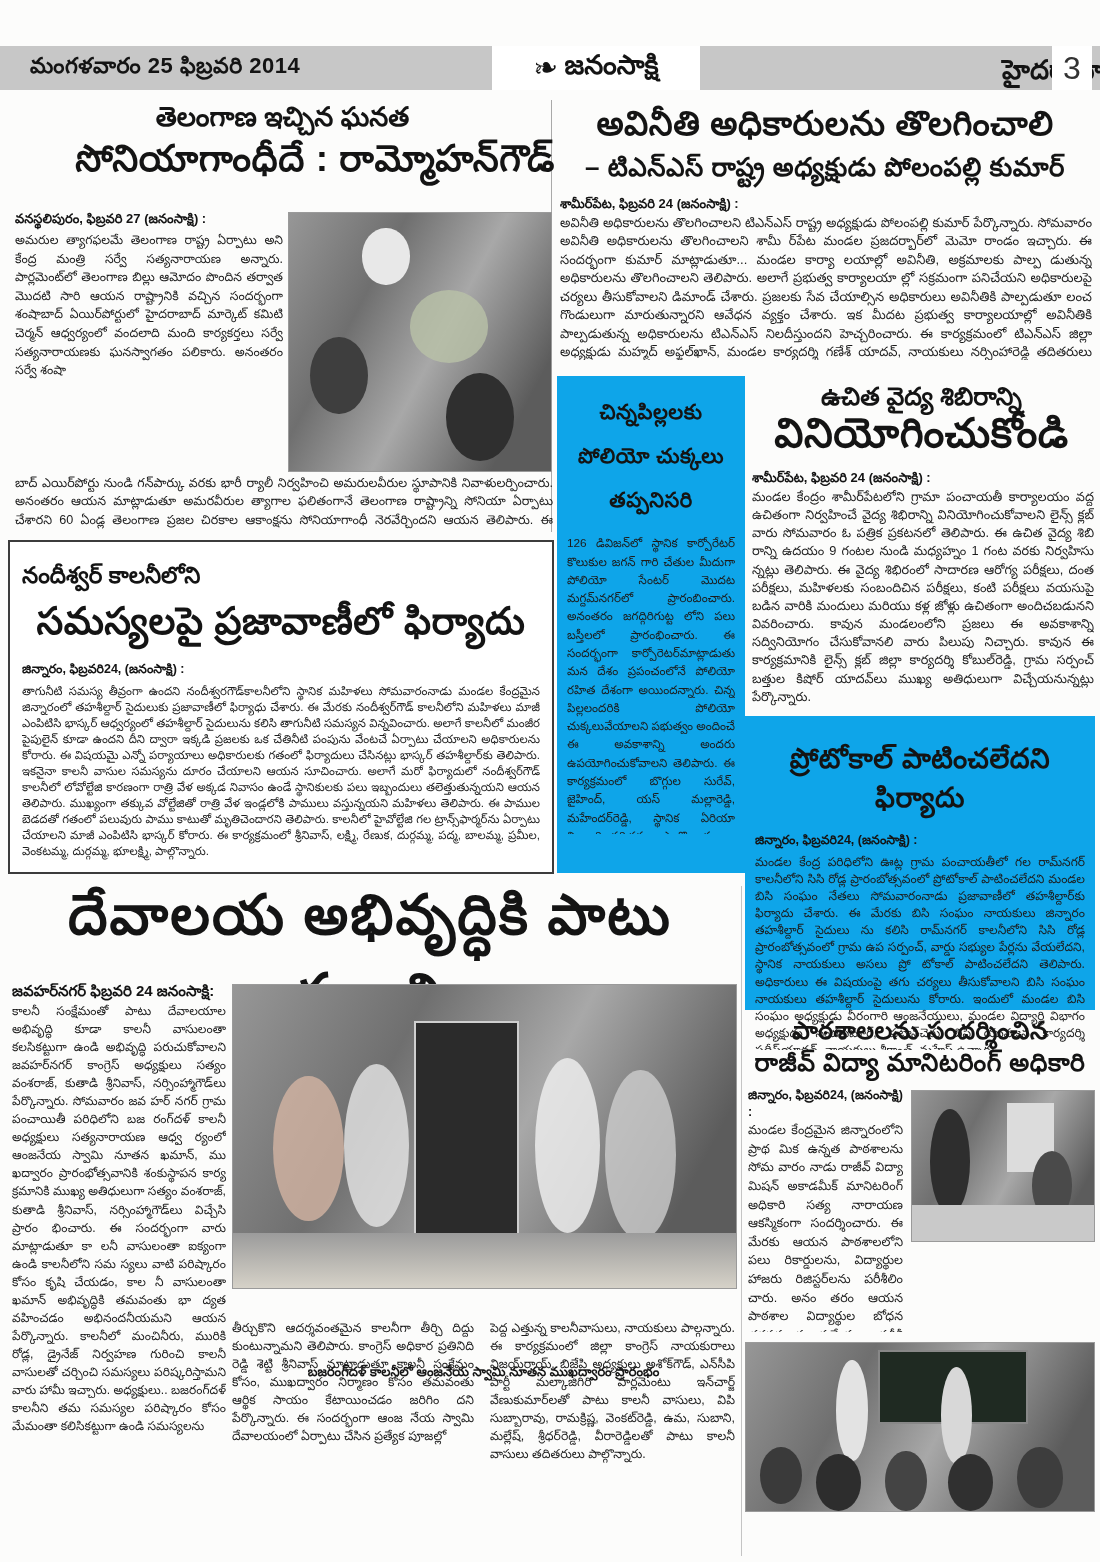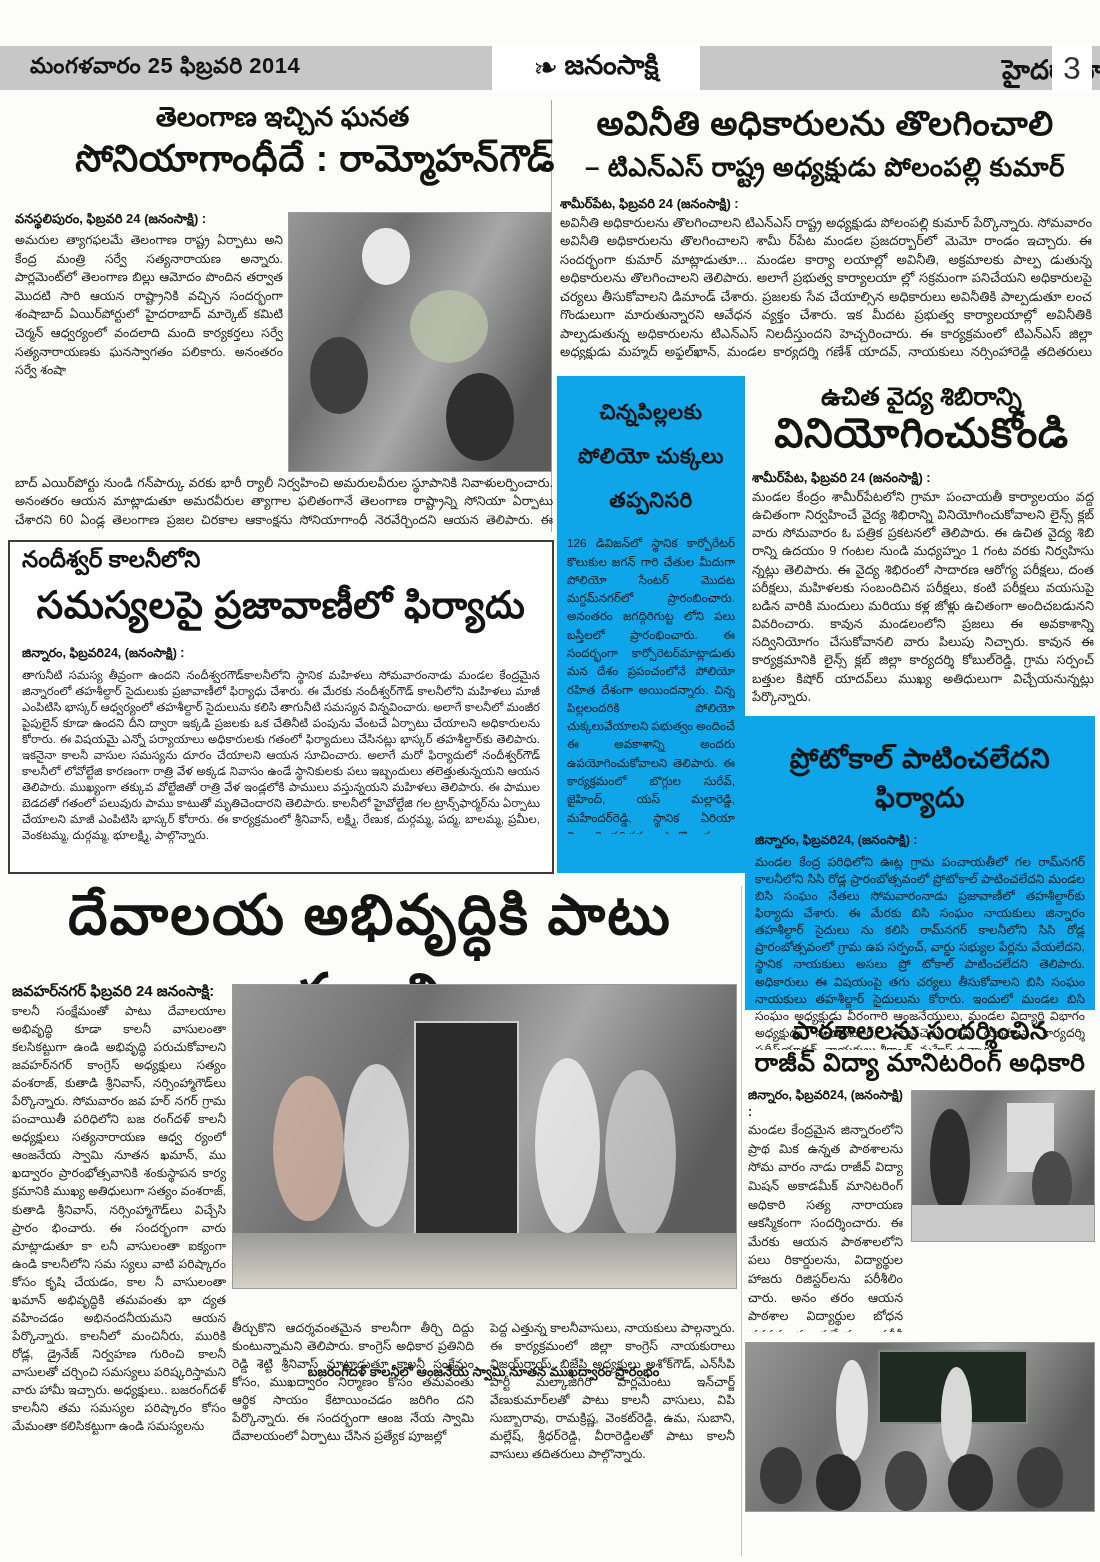--- a/index.html
+++ b/index.html
@@ -46,21 +46,21 @@
     <span class="mast-logo-text">జనంసాక్షి</span>
   </div>
   <div class="abs mast-city">హైదరాబాద్</div>
   <div class="abs mast-page-box">3</div>
 
   <div class="abs vrule" style="left:551px; top:100px; height:432px;"></div>
   <div class="abs vrule" style="left:741px; top:886px; height:670px; background:#c4c4c4;"></div>
 
   <div class="abs kicker" style="left:15px; top:102px; width:535px; font-size:27px;">తెలంగాణ ఇచ్చిన ఘనత</div>
   <div class="abs headline" style="left:5px; top:138px; width:550px; font-size:37px;text-align:right;">సోనియాగాంధీదే : రామ్మోహన్‌గౌడ్</div>
-  <div class="abs dateline" style="left:15px; top:211px; width:270px;">వనస్థలిపురం, ఫిబ్రవరి 24 (జనంసాక్షి) :</div>
+  <div class="abs dateline" style="left:15px; top:211px; width:270px;">వనస్థలిపురం, ఫిబ్రవరి 27 (జనంసాక్షి) :</div>
   <div class="abs body-txt" style="left:15px; top:231px; width:268px; height:240px; font-size:12.4px; line-height:1.5;">అమరుల త్యాగఫలమే తెలంగాణ రాష్ట్ర ఏర్పాటు అని కేంద్ర మంత్రి సర్వే సత్యనారాయణ అన్నారు. పార్లమెంట్‌లో తెలంగాణ బిల్లు ఆమోదం పొందిన తర్వాత మొదటి సారి ఆయన రాష్ట్రానికి వచ్చిన సందర్భంగా శంషాబాద్ ఏయిర్‌పోర్టులో హైదరాబాద్ మార్కెట్ కమిటి చెర్మన్ ఆధ్వర్యంలో వందలాది మంది కార్యకర్తలు సర్వే సత్యనారాయణకు ఘనస్వాగతం పలికారు. అనంతరం సర్వే శంషా</div>
   <div class="abs photo" style="left:288px; top:212px; width:262px; height:258px;">
     <div class="ph-blob" style="left:28%;top:6%;width:18%;height:22%;background:#e8e8e8;"></div>
     <div class="ph-blob" style="left:46%;top:30%;width:30%;height:28%;background:#b9c2a8;opacity:.8;"></div>
     <div class="ph-blob" style="left:8%;top:48%;width:22%;height:30%;background:#3e3e3e;"></div>
     <div class="ph-blob" style="left:60%;top:62%;width:26%;height:34%;background:#2f2f2f;"></div>
   </div>
   <div class="abs body-txt" style="left:15px; top:474px; width:538px; height:56px; font-size:12.6px; line-height:1.45;">బాద్ ఎయిర్‌పోర్టు నుండి గన్‌పార్కు వరకు భారీ ర్యాలీ నిర్వహించి అమరులవీరుల స్థూపానికి నివాళులర్పించారు. అనంతరం ఆయన మాట్లాడుతూ అమరవీరుల త్యాగాల ఫలితంగానే తెలంగాణ రాష్ట్రాన్ని సోనియా ఏర్పాటు చేశారని 60 ఏండ్ల తెలంగాణ ప్రజల చిరకాల ఆకాంక్షను సోనియాగాంధీ నెరవేర్చిందని ఆయన తెలిపారు. ఈ కార్యక్రమంలో జి.హెచ్‌ఎంసి కో-ఆప్షన్ మెంబర్ మల్లారరపు శాలిని, ఎల్‌బినగర్ నియోజకవర్గ ఎస్సీసెల్ కన్వీనర్ జోగు రాములు, సీనియర్ కాంగ్రెస్ నాయకులు మొయినొద్దీన్ , రఘునాథ్‌రెడ్డి ,దినేష్‌కుమార్, జగన్‌గౌడ్, కట్ట ఈశ్వరయ్య , చిన్నా యాదవ్ గౌడ్ ,రాజగౌడ్ ,బాలు నాయక్ ,ప్రవీణ్‌రెడ్డి, బుచ్చమ్మ, తదితరులు పాల్గొన్నారు.</div>
 
   <div class="abs headline" style="left:555px; top:104px; width:540px; font-size:34px;">అవినీతి అధికారులను తొలగించాలి</div>
@@ -72,21 +72,21 @@
     <div class="headline" style="padding:14px 10px 8px 10px; font-size:21px; line-height:2.1;">చిన్నపిల్లలకు పోలియో చుక్కలు తప్పనిసరి</div>
     <div class="body-txt" style="margin:4px 10px 0 10px; height:300px; font-size:11.8px; line-height:1.55;">126 డివిజన్‌లో స్థానిక కార్పోరేటర్ కొలుకుల జగన్ గారి చేతుల మీదుగా పోలియో సేంటర్ మొదట మగ్దమ్‌నగర్‌లో ప్రారంబించారు. అనంతరం జగద్గిరిగుట్ట లోని పలు బస్తీలలో ప్రారంభించారు. ఈ సందర్భంగా కార్పోరెటర్‌మాట్లాడుతు మన దేశం ప్రపంచంలోనే పోలియో రహిత దేశంగా అయిందన్నారు. చిన్న పిల్లలందరికి పోలియో చుక్కలువేయాలని పభుత్వం అందించే ఈ అవకాశాన్ని అందరు ఉపయోగించుకోవాలని తెలిపారు. ఈ కార్యక్రమంలో బొగ్గుల సురేవ్, జైహింద్, యస్ మల్లారెడ్డి, మహేందర్‌రెడ్డి, స్థానిక ఏరియా నిబ్బంది, తదితరులు పాల్గొన్నారు.</div>
   </div>
 
   <div class="abs headline" style="left:748px; top:410px; width:347px; font-size:41px;">వినియోగించుకోండి</div>
   <div class="abs kicker" style="left:748px; top:382px; width:347px; font-size:25px;">ఉచిత వైద్య శిబిరాన్ని</div>
   <div class="abs dateline" style="left:752px; top:470px; width:320px;">శామీర్‌పేట, ఫిబ్రవరి 24 (జనంసాక్షి) :</div>
   <div class="abs body-txt" style="left:752px; top:488px; width:342px; height:218px; font-size:12.8px; line-height:1.42;">మండల కేంద్రం శామీర్‌పేటలోని గ్రామా పంచాయతీ కార్యాలయం వద్ద ఉచితంగా నిర్వహించే వైద్య శిభిరాన్ని వినియోగించుకోవాలని లైన్స్ క్లబ్ వారు సోమవారం ఓ పత్రిక ప్రకటనలో తెలిపారు. ఈ ఉచిత వైద్య శిబి రాన్ని ఉదయం 9 గంటల నుండి మధ్యహ్నం 1 గంట వరకు నిర్వహిసు న్నట్లు తెలిపారు. ఈ వైద్య శిభిరంలో సాదారణ ఆరోగ్య పరీక్షలు, దంత పరీక్షలు, మహిళలకు సంబందిచిన పరీక్షలు, కంటి పరీక్షలు వయసుపై బడిన వారికి మందులు మరియు కళ్ల జోళ్లు ఉచితంగా అందిచబడునని వివరించారు. కావున మండలంలోని ప్రజలు ఈ అవకాశాన్ని సద్వినియోగం చేసుకోవానలి వారు పిలుపు నిచ్చారు. కావున ఈ కార్యక్రమానికి లైన్స్ క్లబ్ జిల్లా కార్యదర్శి కోబుల్‌రెడ్డి, గ్రామ సర్పంచ్ బత్తుల కిషోర్ యాదవ్‌లు ముఖ్య అతిధులుగా విచ్చేయనున్నట్లు పేర్కొన్నారు.</div>
 
   <div class="abs borderbox" style="left:8px; top:540px; width:542px; height:330px;">
-    <div style="font-weight:bold; font-size:23px; padding:4px 0 0 12px;">నందీశ్వర్ కాలనీలోని</div>
+    <div style="font-weight:bold; font-size:23px; padding:20px 0 0 12px;">నందీశ్వర్ కాలనీలోని</div>
     <div class="headline" style="font-size:38px; padding-top:6px;">సమస్యలపై ప్రజావాణీలో ఫిర్యాదు</div>
     <div class="dateline" style="padding:10px 0 0 12px; font-size:12.5px;">జిన్నారం, ఫిబ్రవరి24, (జనంసాక్షి) :</div>
     <div class="body-txt" style="margin:4px 12px 0 12px; height:196px; font-size:11.6px; line-height:1.38;">తాగునీటి సమస్య తీవ్రంగా ఉందని నందీశ్వరగౌడ్‌కాలనీలోని స్థానిక మహిళలు సోమవారంనాడు మండల కేంద్రమైన జిన్నారంలో తహశీల్దార్ సైదులుకు ప్రజావాణీలో ఫిర్యాధు చేశారు. ఈ మేరకు నందీశ్వర్‌గౌడ్ కాలనీలోని మహిళలు మాజీ ఎంపిటిసి భాస్కర్ ఆధ్వర్యంలో తహశీల్దార్ సైదులును కలిసి తాగునీటి సమస్యన విన్నవించారు. అలాగే కాలనీలో మంజీర పైపులైన్ కూడా ఉందని దీని ద్వారా ఇక్కడి ప్రజలకు ఒక చేతినీటి పంపును వేంటచే ఏర్పాటు చేయాలని అధికారులను కోరారు. ఈ విషయమై ఎన్నో పర్యాయాలు అధికారులకు గతంలో ఫిర్యాదులు చేసినట్లు భాస్కర్ తహశీల్దార్‌కు తెలిపారు. ఇకనైనా కాలనీ వాసుల సమస్యను దూరం చేయాలని ఆయన సూచించారు. అలాగే మరో ఫిర్యాదులో నందీశ్వర్‌గౌడ్ కాలనీలో లోవోల్టేజి కారణంగా రాత్రి వేళ అక్కడ నివాసం ఉండే స్థానికులకు పలు ఇబ్బందులు తలెత్తుతున్నయని ఆయన తెలిపారు. ముఖ్యంగా తక్కువ వోల్టేజితో రాత్రి వేళ ఇండ్లలోకి పాములు వస్తున్నయని మహిళలు తెలిపారు. ఈ పాముల బెడదతో గతంలో పలువురు పాము కాటుతో మృతిచెందారని తెలిపారు. కాలనీలో హైవోల్టేజి గల ట్రాన్స్‌ఫార్మర్‌ను ఏర్పాటు చేయాలని మాజీ ఎంపిటిసి భాస్కర్ కోరారు. ఈ కార్యక్రమంలో శ్రీనివాస్, లక్ష్మి, రేణుక, దుర్గమ్మ, పద్మ, బాలమ్మ, ప్రమీల, వెంకటమ్మ, దుర్గమ్మ, భూలక్ష్మి, పాల్గొన్నారు.</div>
   </div>
 
   <div class="abs headline" style="left:0px; top:882px; width:740px; font-size:56px; letter-spacing:2px;">దేవాలయ అభివృద్ధికి పాటు పడాలి</div>
   <div class="abs dateline" style="left:12px; top:982px; width:214px; font-size:15px;">జవహర్‌నగర్ ఫిబ్రవరి 24 జనంసాక్షి:</div>
   <div class="abs body-txt" style="left:12px; top:1002px; width:214px; height:552px; font-size:12.2px; line-height:1.48;">కాలనీ సంక్షేమంతో పాటు దేవాలయాల అభివృద్ధి కూడా కాలనీ వాసులంతా కలసికట్టుగా ఉండి అభివృద్ధి పరుచుకోవాలని జవహర్‌నగర్ కాంగ్రెస్ అధ్యక్షులు సత్యం వంశరాజ్, కుతాడి శ్రీనివాస్, నర్సింహ్మాగౌడ్‌లు పేర్కొన్నారు. సోమవారం జవ హర్ నగర్ గ్రామ పంచాయితీ పరిధిలోని బజ రంగ్‌దళ్ కాలనీ అధ్యక్షులు సత్యనారాయణ ఆధ్వ ర్యంలో ఆంజనేయ స్వామి నూతన ఖమాన్, ము ఖద్వారం ప్రారంభోత్సవానికి శంకుస్థాపన కార్య క్రమానికి ముఖ్య అతిధులుగా సత్యం వంశరాజ్, కుతాడి శ్రీనివాస్, నర్సింహ్మాగౌడ్‌లు విచ్చేసి ప్రారం భించారు. ఈ సందర్భంగా వారు మాట్లాడుతూ కా లనీ వాసులంతా ఐక్యంగా ఉండి కాలనీలోని సమ స్యలు వాటి పరిష్కారం కోసం కృషి చేయడం, కాల నీ వాసులంతా ఖమాన్ అభివృద్ధికి తమవంతు భా ద్యత వహించడం అభినందనీయమని ఆయన పేర్కొన్నారు. కాలనీలో మంచినీరు, మురికి రోడ్ల, డ్రైనేజ్ నిర్వహణ గురించి కాలనీ వాసులతో చర్చించి సమస్యలు పరిష్కరిస్తామని వారు హామీ ఇచ్చారు. అధ్యక్షులు.. బజరంగ్‌దళ్ కాలనీని తమ సమస్యల పరిష్కారం కోసం మేమంతా కలిసికట్టుగా ఉండి సమస్యలను</div>
   <div class="abs photo" style="left:232px; top:984px; width:503px; height:303px;">
     <div class="ph-rect" style="left:36%;top:12%;width:20%;height:70%;background:#2b2b2b;border:2px solid #cfcfcf;"></div>

